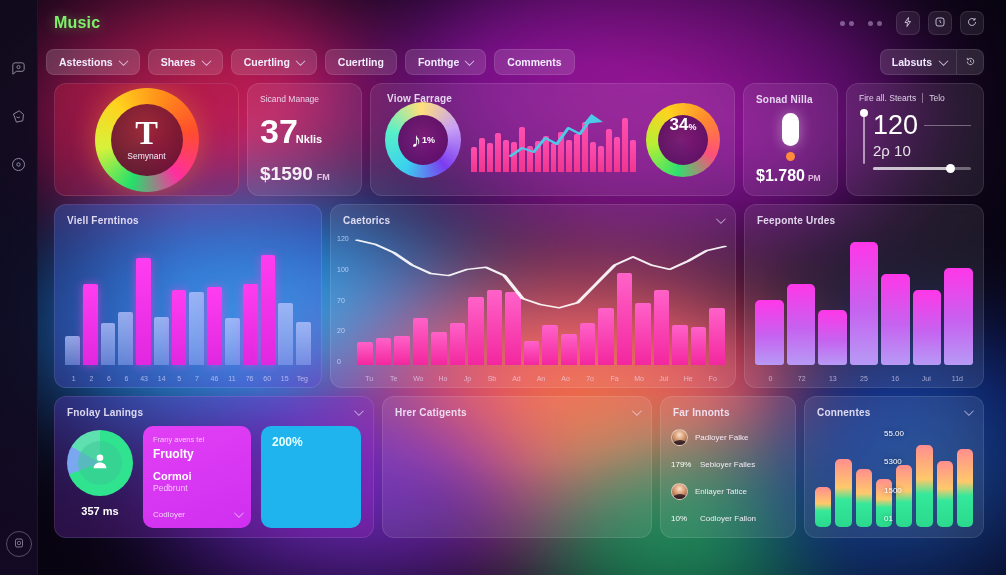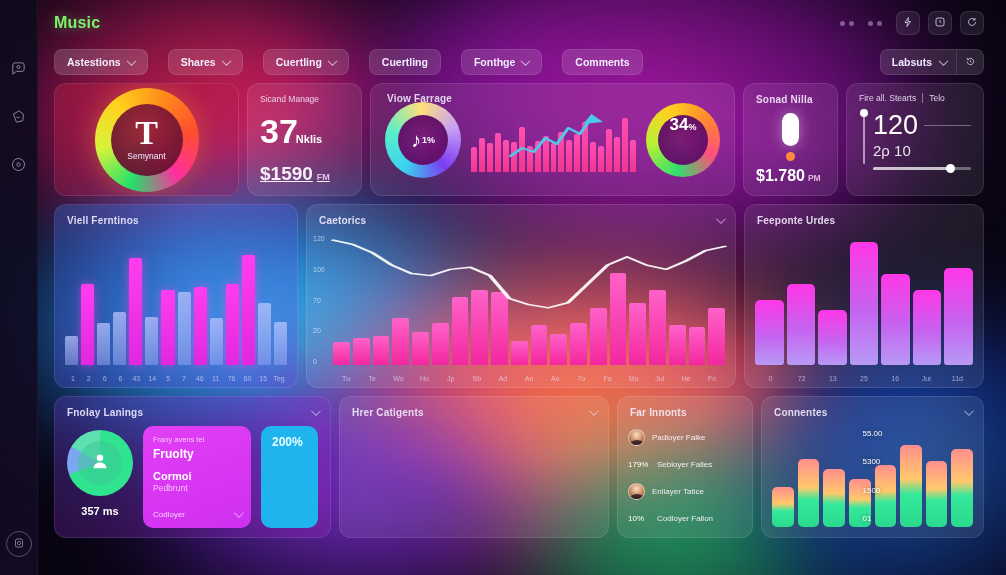--- a/index.html
+++ b/index.html
@@ -54,21 +54,21 @@
                text-shadow: 0 0 12px rgba(110,240,100,.45); }
   .top-right { margin-left: auto; display: flex; align-items: center; gap: 8px; }
   .dot-group { display: flex; gap: 4px; margin-right: 6px; }
   .dot { width: 5px; height: 5px; border-radius: 50%; background: rgba(225,210,250,.42); }
   .ico-btn { width: 24px; height: 24px; border-radius: 7px;
              background: rgba(255,255,255,.08); border: 1px solid rgba(255,255,255,.10);
              display: flex; align-items: center; justify-content: center; }
   .ico-btn svg { width: 12px; height: 12px; stroke: #efe8ff; fill: none; stroke-width: 1.5; }
 
   
-  .pillrow { display: flex; align-items: center; gap: 20px; padding: 0 22px 0 16px; height: 32px; }
+  .pillrow { display: flex; align-items: center; gap: 8px; padding: 0 22px 0 8px; height: 32px; }
   .pill {
     height: 26px; padding: 0 12px; border-radius: 8px;
     background: rgba(255,255,255,.13); border: 1px solid rgba(255,255,255,.10);
     color: #f3ecff; font-size: 10.5px; font-weight: 600;
     display: flex; align-items: center; gap: 7px; white-space: nowrap;
     backdrop-filter: blur(3px);
   }
   .chev { width: 7px; height: 7px; border-right: 1.4px solid rgba(240,232,255,.75);
           border-bottom: 1.4px solid rgba(240,232,255,.75);
           transform: rotate(45deg) translate(-1px,-1px); }
@@ -109,21 +109,21 @@
                display: flex; flex-direction: column; align-items: center; justify-content: center; }
   .ring-glyph { font-family: "Liberation Serif", serif; font-size: 34px; font-weight: 700;
                 color: #fff; line-height: .9; }
   .ring-sub { font-size: 8.5px; color: #f4ecff; margin-top: 2px; }
 
   .kpi-num { width: 115px; padding: 10px 12px; display: flex; flex-direction: column; }
   .kpi-label { font-size: 8.5px; color: rgba(245,238,255,.85); }
   .kpi-big { margin-top: 10px; font-size: 34px; font-weight: 700; color: #fff; line-height: 1;
              display: flex; align-items: flex-end; }
   .kpi-unit { font-size: 11px; font-weight: 700; margin-left: -2px; margin-bottom: 3px; }
-  .kpi-money { margin-top: auto; font-size: 19px; font-weight: 700; color: rgba(255,255,255,.92); text-decoration: underline; }
+  .kpi-money { margin-top: auto; font-size: 19px; font-weight: 700; color: rgba(255,255,255,.92); }
   .kpi-money small { font-size: 9px; font-weight: 600; margin-left: 4px; color: rgba(255,230,255,.8); }
 
   .kpi-wide { flex: 1; min-width: 0; display: flex; align-items: center; padding: 0 14px; }
   .kpi-wide .card-title { position: absolute; left: 16px; top: 9px; }
   .ring-sm { width: 76px; height: 76px; border-radius: 50%; flex: none;
              background: conic-gradient(from 140deg, #7b3cf0, #3ad1f0, #56f0c8, #ffe07a, #c8a0f5, #7b3cf0);
              display: flex; align-items: center; justify-content: center; }
   .ring-sm-hole { width: 50px; height: 50px; border-radius: 50%;
                   background: radial-gradient(circle, rgba(120,20,120,.95), rgba(85,12,95,.98));
                   display: flex; align-items: center; justify-content: center; color: #fff; }
@@ -170,41 +170,41 @@
   .sub2p { font-size: 15px; color: rgba(255,255,255,.88); margin-top: 3px; }
   .h-track { height: 3px; background: rgba(255,255,255,.35); border-radius: 3px;
              margin-top: 8px; position: relative; }
   .h-fill { position: absolute; left: 0; top: 0; bottom: 0; width: 78%;
             background: rgba(255,255,255,.6); border-radius: 3px; }
   .h-knob { position: absolute; left: 74%; top: -3px; width: 9px; height: 9px;
             border-radius: 50%; background: #fff; }
 
   
   .row2 { display: flex; gap: 8px; padding: 8px 22px 0 16px; height: 192px; }
-  .c-left { width: 244px; background: linear-gradient(160deg, rgba(60,120,240,.30), rgba(120,60,230,.26)); }
+  .c-left { width: 268px; background: linear-gradient(160deg, rgba(60,120,240,.30), rgba(120,60,230,.26)); }
   .c-mid  { flex: 1; min-width: 0; }
   .c-right{ width: 240px; }
 
   .plot { position: absolute; left: 26px; right: 10px; top: 30px; bottom: 22px; }
   .plot.noy { left: 10px; }
   .bars { position: absolute; inset: 0; display: flex; align-items: flex-end;
           justify-content: space-between; gap: 3px; }
   .bars i { flex: 1; border-radius: 2px 2px 0 0; }
   .xaxis { position: absolute; left: 26px; right: 10px; bottom: 5px;
            display: flex; justify-content: space-between; }
   .xaxis.noy { left: 10px; }
   .xaxis span { flex: 1; text-align: center; font-size: 7px; color: rgba(235,228,255,.62); }
   .yaxis { position: absolute; left: 6px; top: 30px; bottom: 22px; width: 22px;
            display: flex; flex-direction: column; justify-content: space-between; }
   .yaxis span { font-size: 7px; color: rgba(225,235,255,.7); }
   .line-ov { position: absolute; inset: 0; width: 100%; height: 100%; overflow: visible; }
 
   
   .row3 { display: flex; gap: 8px; padding: 8px 22px 10px 16px; height: 160px; }
-  .p-a { width: 277px; }
+  .p-a { width: 320px; }
   .p-b { width: 270px; }
   .p-c { width: 136px; }
   .p-d { flex: 1; min-width: 0; }
 
   .pa-body { display: flex; gap: 10px; padding: 6px 12px 10px 12px; height: 118px; }
   .donut { width: 66px; height: 66px; border-radius: 50%; flex: none;
            background: conic-gradient(from 0deg, #2fe38f 0deg 250deg, #7aa8f0 250deg 300deg, #5fe0b0 300deg 360deg);
            display: flex; align-items: center; justify-content: center; margin-top: 4px; }
   .donut-hole { width: 44px; height: 44px; border-radius: 50%;
                 background: rgba(60,200,150,.55); display: flex; align-items: center; justify-content: center; }

